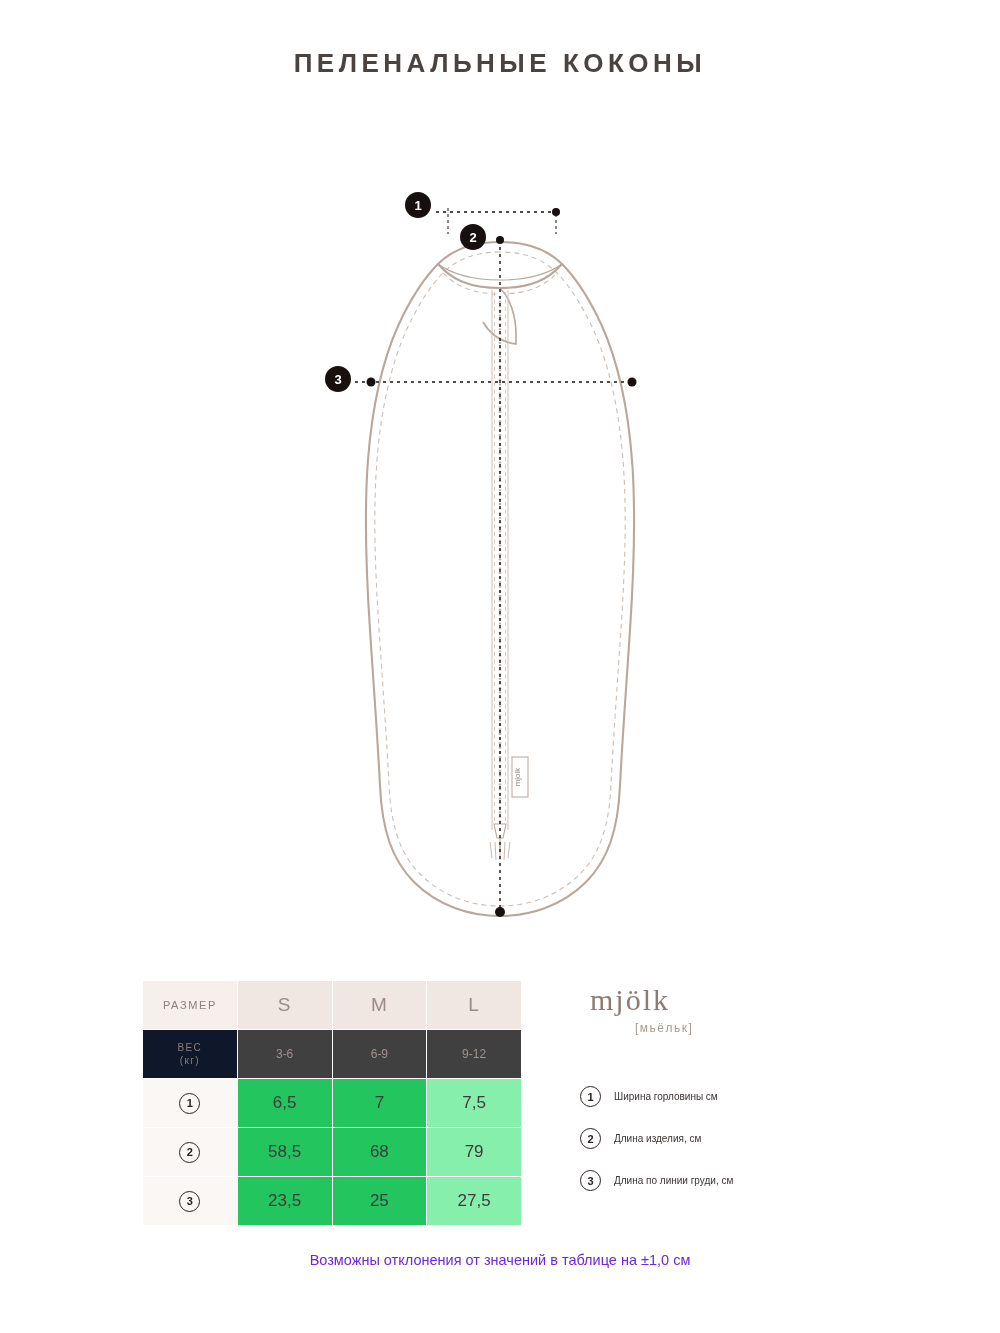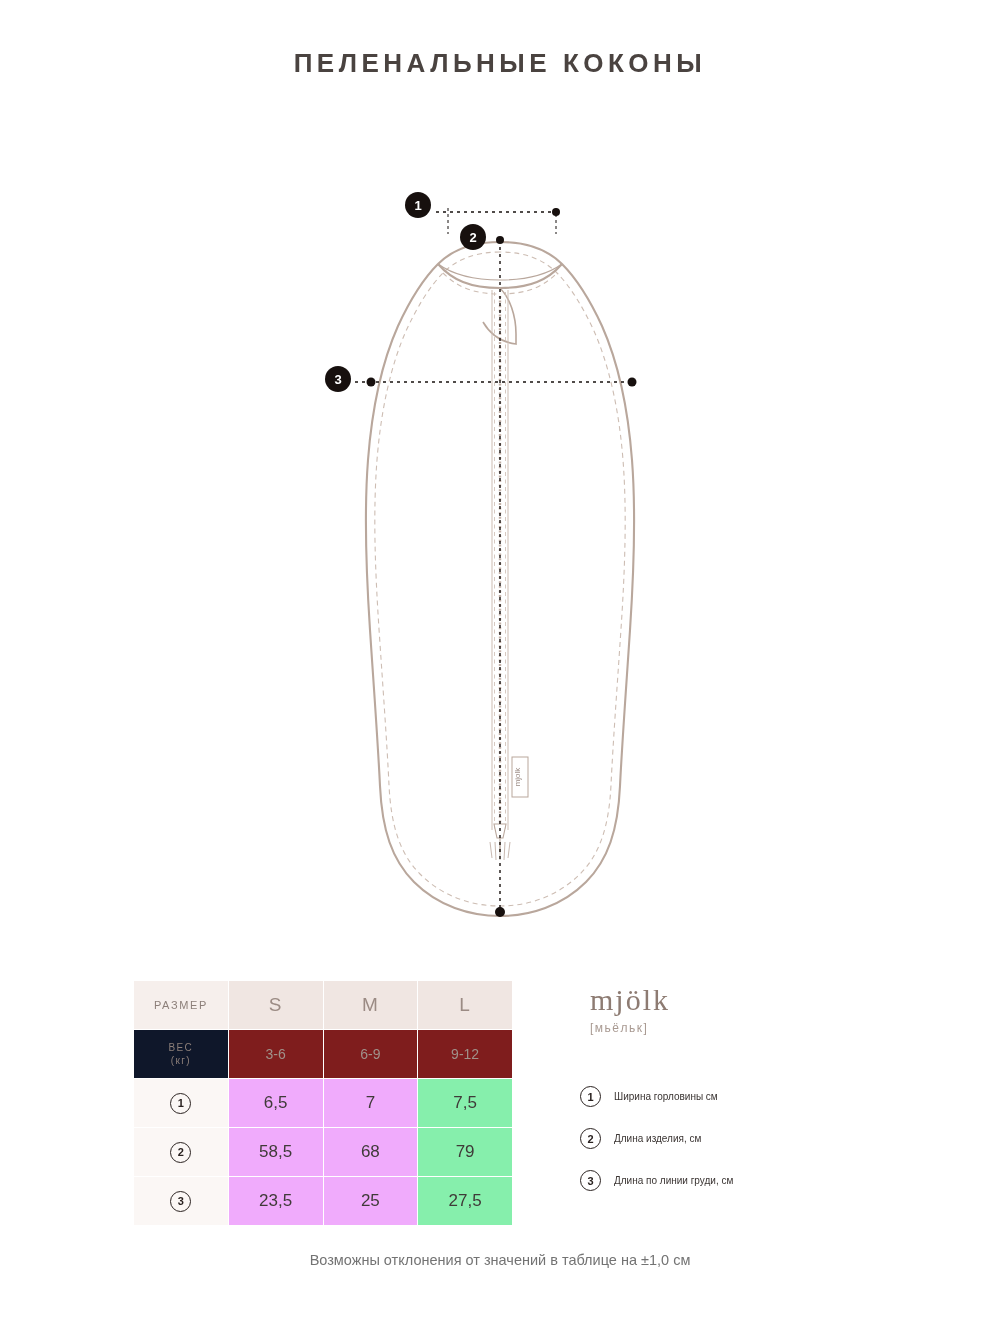--- a/index.html
+++ b/index.html
@@ -55,21 +55,21 @@
     justify-content: center;
     box-sizing: border-box;
   }
   .marker.m1 { left: 405px; top: 62px; }
   .marker.m2 { left: 460px; top: 94px; }
   .marker.m3 { left: 325px; top: 236px; }
 
   
   .table-wrap {
     position: absolute;
-    left: 133px;
+    left: 142px;
     top: 980px;
     width: 380px;
   }
   table.size-table {
     border-collapse: collapse;
     width: 380px;
     table-layout: fixed;
   }
   table.size-table td, table.size-table th {
     border: 1px solid #ffffff;
@@ -94,29 +94,29 @@
   }
   .w-label {
     background: #0f172a;
     color: #8c7f79;
     font-size: 10px;
     letter-spacing: 1.4px;
     line-height: 1.35;
     font-weight: 600;
   }
   .w-val {
-    background: #7f1d1d;
+    background: #404040;
     color: #a0918a;
-    font-size: 14px;
+    font-size: 12px;
   }
   .row-label {
     background: #fbf7f5;
   }
   .row-val {
-    background: #f0abfc;
+    background: #22c55e;
     color: #3f3a38;
     font-size: 17px;
   }
   .row-val.alt {
     background: #86efac;
   }
   .num-badge {
     display: inline-flex;
     align-items: center;
     justify-content: center;
@@ -142,20 +142,21 @@
     font-size: 30px;
     letter-spacing: 2px;
     color: #8d7b72;
     line-height: 1;
   }
   .brand-sub {
     margin-top: 6px;
     font-size: 12px;
     letter-spacing: 1.5px;
     color: #a99a92;
+    margin-left: 45px;
   }
   .legend {
     position: absolute;
     left: 580px;
     top: 1086px;
     width: 400px;
   }
   .legend-item {
     display: flex;
     align-items: center;
@@ -167,21 +168,21 @@
     color: #3a3432;
   }
 
   .footnote {
     position: absolute;
     left: 0;
     top: 1252px;
     width: 1000px;
     text-align: center;
     font-size: 14.5px;
-    color: #737373;
+    color: #6d28d9;
   }
 </style>
 </head>
 <body>
 
 <div class="page-title">ПЕЛЕНАЛЬНЫЕ КОКОНЫ</div>
 
 <div class="illustration">
   <svg width="1000" height="800" viewBox="0 0 1000 800" xmlns="http://www.w3.org/2000/svg">
 

